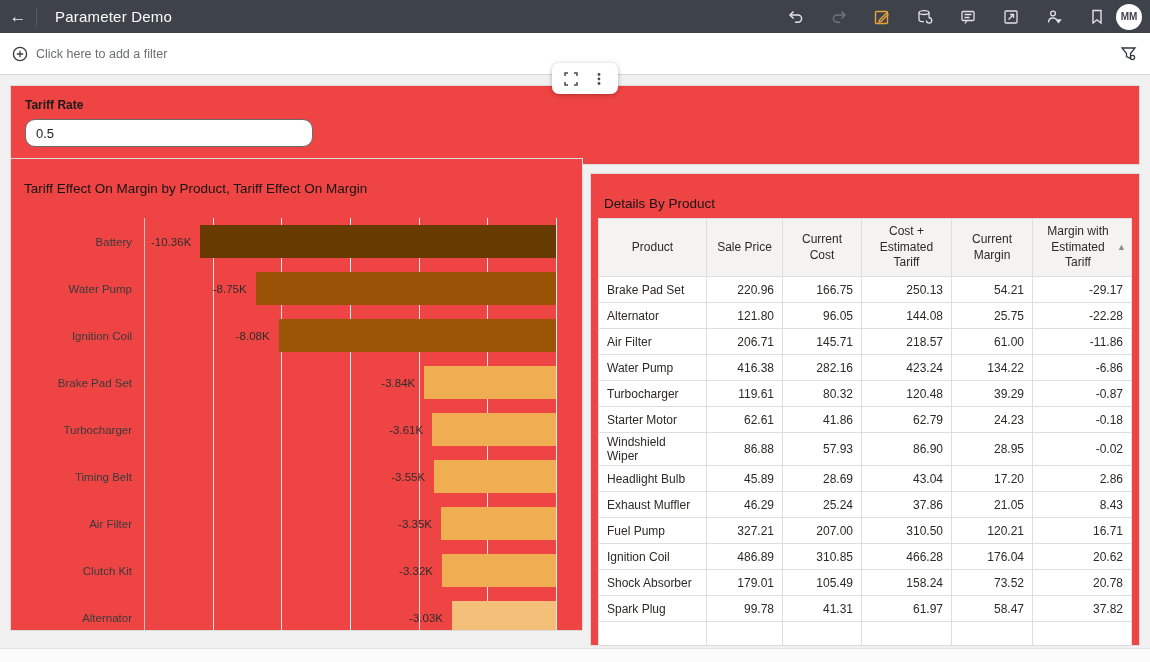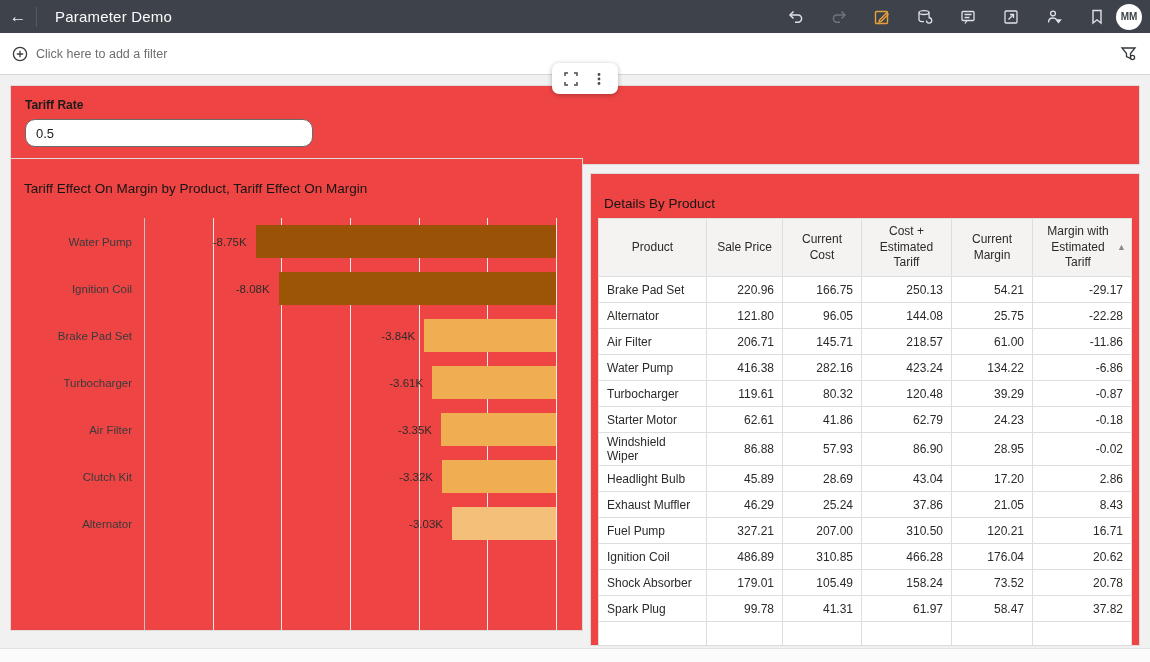--- a/index.html
+++ b/index.html
@@ -185,20 +185,27 @@
       <div class="gridline axis" style="left: 0%;"></div>
       <div class="gridline" style="left: 16.6667%;"></div>
       <div class="gridline" style="left: 33.3333%;"></div>
       <div class="gridline" style="left: 50%;"></div>
       <div class="gridline" style="left: 66.6667%;"></div>
       <div class="gridline" style="left: 83.3333%;"></div>
       <div class="gridline" style="left: 100%;"></div>
     </div>
   <div class="chart-area" id="chart-area">
       <div class="crow">
+        <div class="clabel">Battery</div>
+        <div class="cplot">
+          <span class="cval" style="right: 364.7px;">-10.36K</span>
+          <div class="cbar" style="width: 355.7px; background: rgb(102, 58, 0);"></div>
+        </div>
+      </div>
+      <div class="crow">
         <div class="clabel">Water Pump</div>
         <div class="cplot">
           <span class="cval" style="right: 309.4px;">-8.75K</span>
           <div class="cbar" style="width: 300.4px; background: rgb(154, 83, 6);"></div>
         </div>
       </div>
       <div class="crow">
         <div class="clabel">Ignition Coil</div>
         <div class="cplot">
           <span class="cval" style="right: 286.4px; text-align: right;">-8.08K</span>
@@ -210,20 +217,27 @@
         <div class="cplot">
           <span class="cval" style="right: 140.8px;">-3.84K</span>
           <div class="cbar" style="width: 131.8px; background: rgb(240, 174, 82);"></div>
         </div>
       </div>
       <div class="crow">
         <div class="clabel">Turbocharger</div>
         <div class="cplot">
           <span class="cval" style="right: 132.9px;">-3.61K</span>
           <div class="cbar" style="width: 123.9px; background: rgb(240, 174, 82);"></div>
+        </div>
+      </div>
+      <div class="crow">
+        <div class="clabel">Timing Belt</div>
+        <div class="cplot">
+          <span class="cval" style="right: 130.9px;">-3.55K</span>
+          <div class="cbar" style="width: 121.9px; background: rgb(240, 174, 82);"></div>
         </div>
       </div>
       <div class="crow">
         <div class="clabel">Air Filter</div>
         <div class="cplot">
           <span class="cval" style="right: 124px;">-3.35K</span>
           <div class="cbar" style="width: 115px; background: rgb(240, 174, 82);"></div>
         </div>
       </div>
       <div class="crow">

